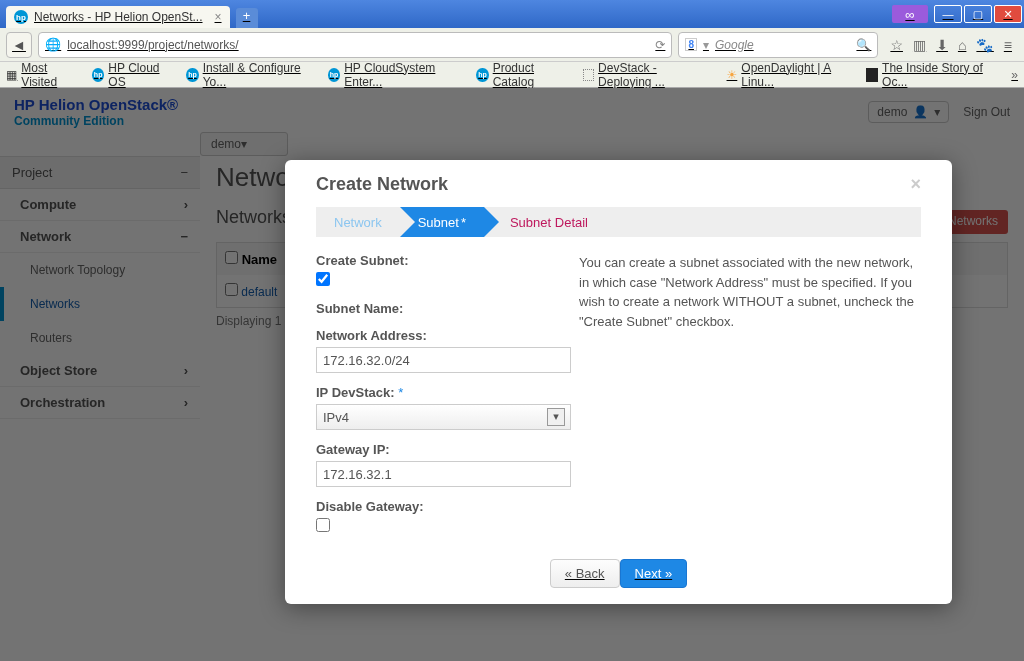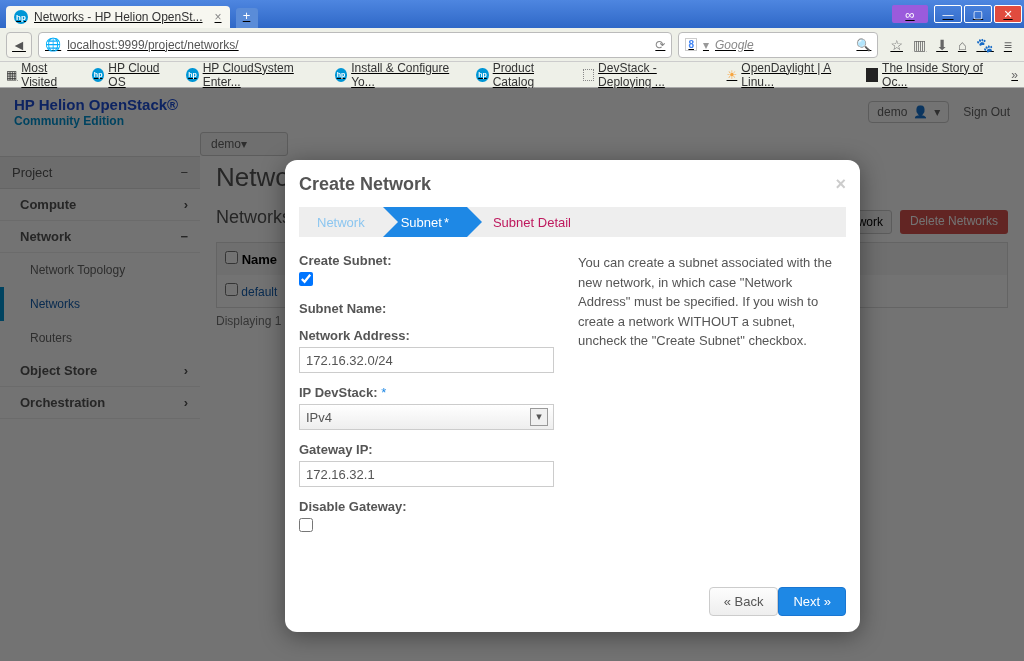--- a/index.html
+++ b/index.html
@@ -50,46 +50,46 @@
   .h2{font-size:18px;color:#555;margin:0 0 8px;}
   .toolbar{display:flex;justify-content:flex-end;gap:8px;}
   .btn-grey{border:1px solid #ccc;background:#f5f5f5;padding:4px 8px;font-size:12px;border-radius:3px;}
   .btn-red{background:#d9534f;color:#fff;padding:4px 10px;font-size:12px;border-radius:3px;}
   .tbl{border:1px solid #ddd;margin-top:6px;}
   .tbl-h{background:#f7f7f7;padding:8px;font-weight:bold;font-size:13px;}
   .tbl-r{padding:8px;font-size:12px;color:#145fb0;}
   .disp{font-size:12px;color:#777;padding:6px 0;}
   
   
-  .modal{position:absolute;top:160px;left:285px;width:575px;background:#fff;border-radius:12px;box-shadow:0 4px 25px rgba(0,0,0,0.4);padding:14px 14px 16px;}
+  .modal{position:absolute;top:160px;left:285px;width:667px;background:#fff;border-radius:6px;box-shadow:0 4px 25px rgba(0,0,0,0.4);padding:14px 31px 16px;}
   .modal-h{font-size:18px;color:#555;font-weight:600;margin-bottom:12px;display:flex;justify-content:space-between;}
   .modal-h .x{color:#ccc;cursor:pointer;font-size:18px;font-weight:bold;}
   
   .wizard{display:flex;height:30px;margin:4px 0 16px;position:relative;background:#eee;}
   .wiz-step{position:relative;padding:0 18px;display:flex;align-items:center;font-size:13px;color:#be185d;}
   .wiz-step.done{color:#8cc6f0;}
   .wiz-step.active{background:#1e88e5;color:#fff;}
   .wiz-step.active::after{content:"";position:absolute;right:-15px;top:0;border-left:15px solid #1e88e5;border-top:15px solid transparent;border-bottom:15px solid transparent;z-index:2;}
   .wiz-step.done::after{content:"";position:absolute;right:-15px;top:0;border-left:15px solid #eee;border-top:15px solid transparent;border-bottom:15px solid transparent;z-index:1;}
   .wiz-step .ast{color:#c00;margin-left:2px;}
   
-  .modal-body{display:flex;gap:24px;}
+  .modal-body{display:flex;gap:8px;}
   .form-col{width:255px;}
   .help-col{flex:1;font-size:13px;color:#555;line-height:1.5;}
   
   .fg{margin-bottom:12px;}
   .fg label{font-weight:bold;font-size:13px;color:#555;display:block;margin-bottom:4px;}
   .fg label .ast{color:#1e88e5;font-weight:normal;}
   .fg input[type=text],.fg select{width:100%;height:26px;border:1px solid #ccc;padding:0 6px;font-size:13px;color:#555;background:#fff;}
   .fg select{appearance:none;background:linear-gradient(#fff,#eee);position:relative;}
   .sel-wrap{position:relative;}
   .sel-wrap::after{content:"▾";position:absolute;right:6px;top:4px;color:#555;pointer-events:none;border:1px solid #999;width:16px;height:16px;text-align:center;font-size:11px;line-height:14px;background:#f0f0f0;}
   .chk{width:14px;height:14px;}
   
-  .modal-foot{display:flex;justify-content:flex-end;margin-top:40px;}
+  .modal-foot{display:flex;justify-content:center;margin-top:12px;text-decoration:underline;}
   .bbtn{border:1px solid #ccc;background:linear-gradient(#fdfdfd,#eee);padding:6px 14px;font-size:13px;border-radius:4px;cursor:pointer;color:#555;}
   .bbtn.primary{background:#1e88e5;color:#fff;border-color:#1976d2;}
 </style>
 </head>
 <body>
 
 <div class="browser">
   <div class="win-titlebar">
     <div style="display:flex;align-items:flex-end;gap:6px;">
       <div class="tab">
@@ -134,25 +134,25 @@
     <div class="bm">
         <span>▦</span>
         <span>Most Visited</span>
       </div>
     <div class="bm">
         <span class="hp">hp</span>
         <span>HP Cloud OS</span>
       </div>
     <div class="bm">
         <span class="hp">hp</span>
+        <span>Install &amp; Configure Yo...</span>
+      </div>
+    <div class="bm">
+        <span class="hp">hp</span>
         <span>HP CloudSystem Enter...</span>
-      </div>
-    <div class="bm">
-        <span class="hp">hp</span>
-        <span>Install &amp; Configure Yo...</span>
       </div>
     <div class="bm">
         <span class="hp">hp</span>
         <span>Product Catalog</span>
       </div>
     <div class="bm">
         <span class="dot"></span>
         <span>DevStack - Deploying ...</span>
       </div>
     <div class="bm">

